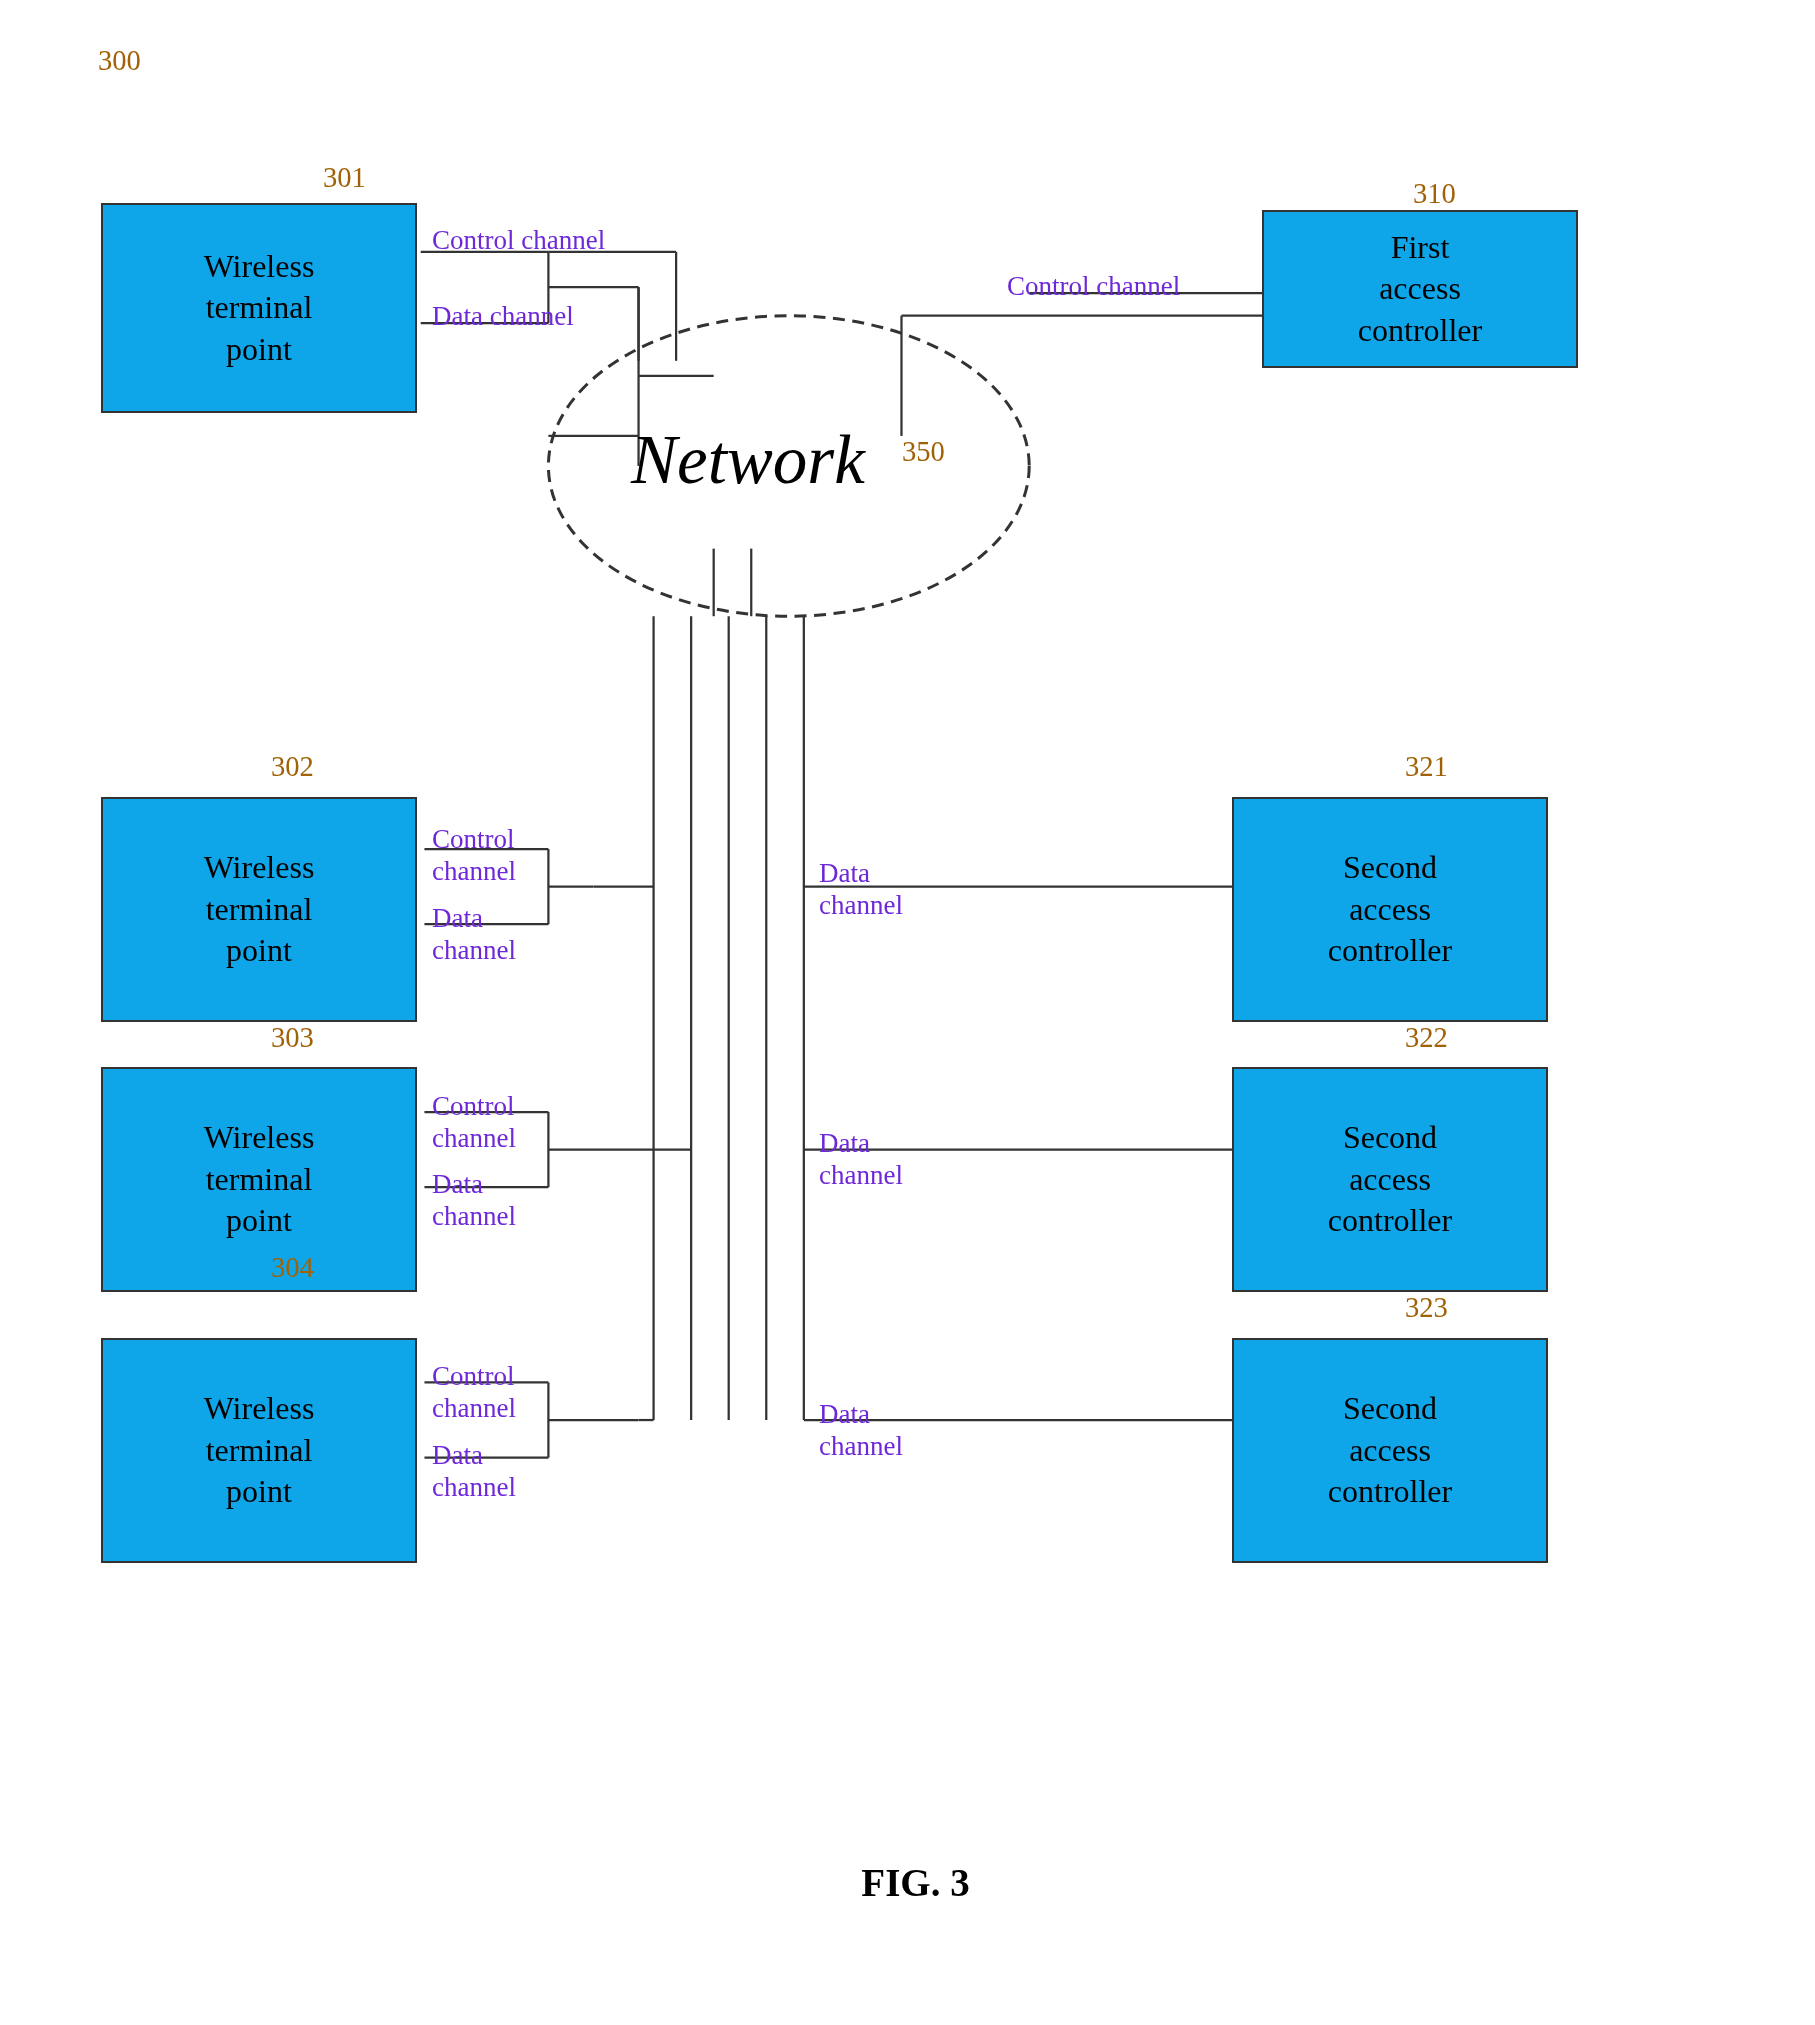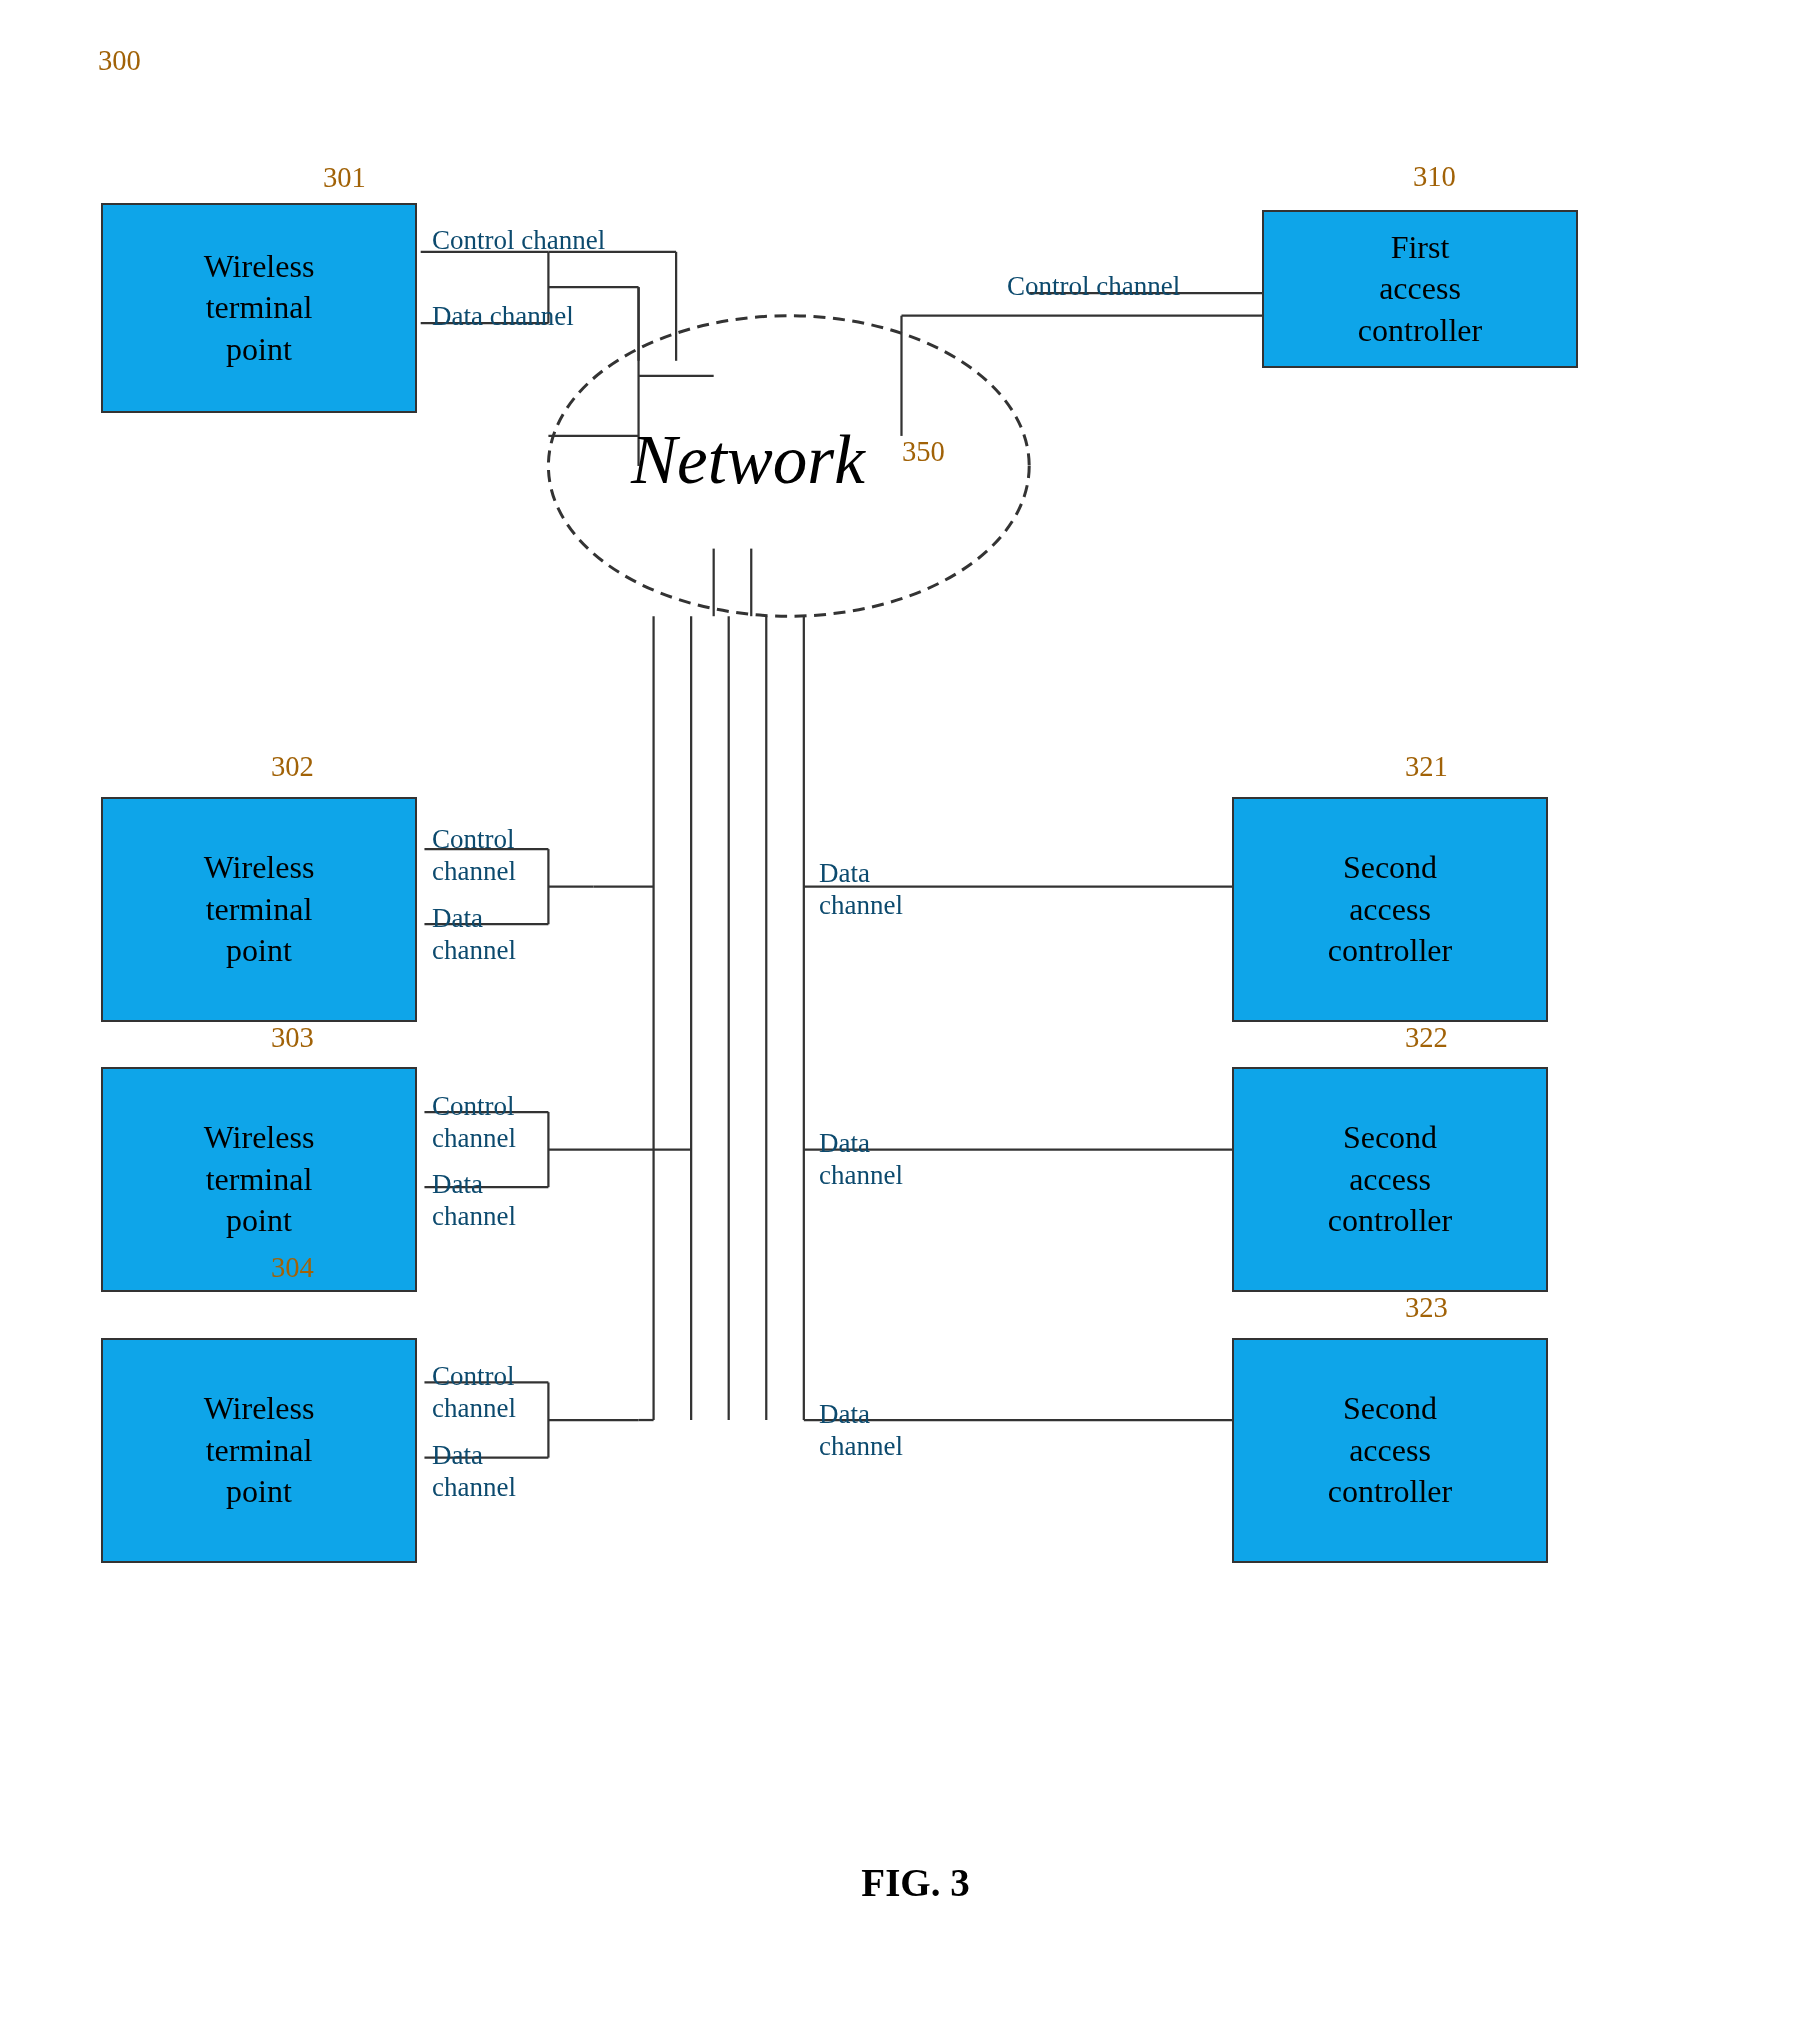--- a/index.html
+++ b/index.html
@@ -35,21 +35,21 @@
 
     .label-ref {
       position: absolute;
       font-size: 28.6px;
       color: #a16207;
     }
 
     .channel-label {
       position: absolute;
       font-size: 27px;
-      color: #0c4a6e;
+      color: #6d28d9;
     }
 
     .fig-label {
       position: absolute;
       font-size: 39px;
       font-weight: bold;
       text-align: center;
     }
 
     svg.diagram-svg {
@@ -144,21 +144,21 @@
 
   <div class="channel-label" style="top:225px; left:432px;">Control channel</div>
 
   <div class="channel-label" style="top:301px; left:432px;">Data channel</div>
 
   <div class="channel-label" style="top:271px; left:1007px;">Control channel</div>
 
   <div class="node-box" style="left:1262px; top:210px; width:316px; height:158px;">
     <span>First<br>access<br>controller</span>
   </div>
-  <div class="label-ref" style="top:161px; left:1413px;">310</div>
+  <div class="label-ref" style="top:178px; left:1413px;">310</div>
 
   <div style="position:absolute; top:421px; left:631px; font-size:69px; font-style:italic;">Network</div>
   <div class="label-ref" style="top:436px; left:902px;">350</div>
 
   <div class="node-box" style="left:101px; top:797px; width:316px; height:225px;">
     <span>Wireless<br>terminal<br>point</span>
   </div>
   <div class="label-ref" style="top:751px; left:271px;">302</div>
 
   <div class="channel-label" style="top:823px; left:432px; line-height:1.2;">Control<br>channel</div>

